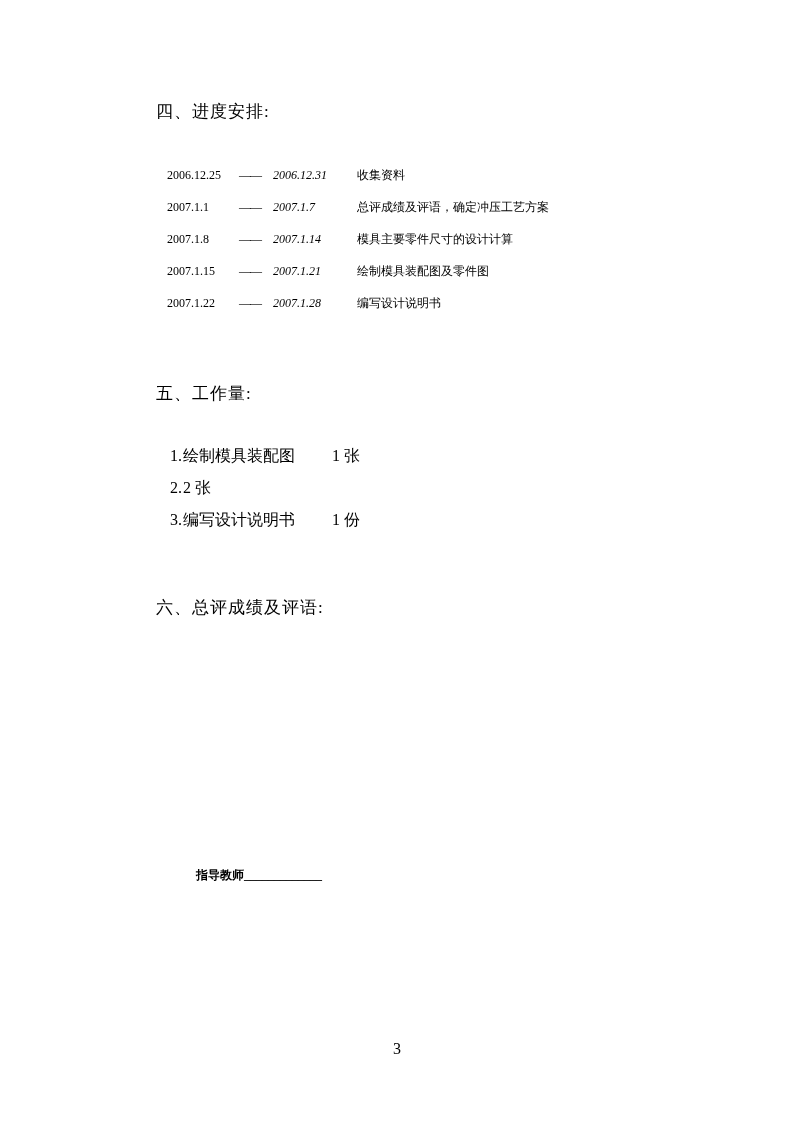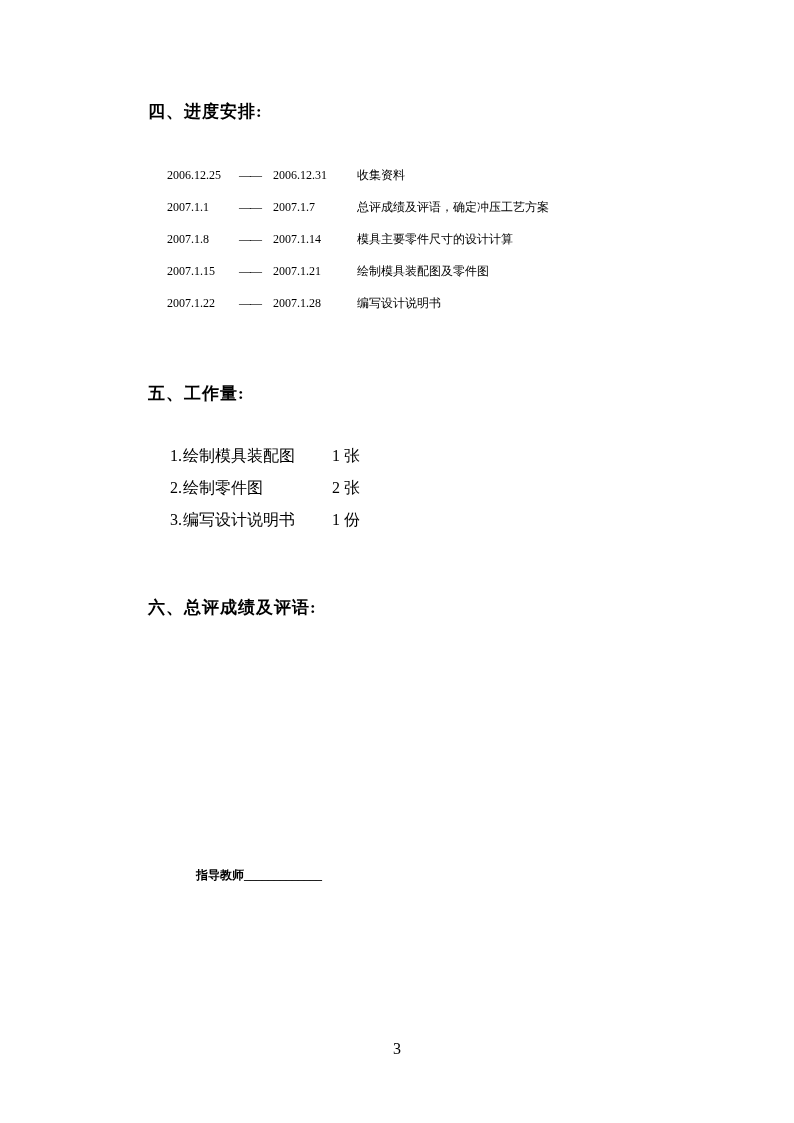--- a/index.html
+++ b/index.html
@@ -11,24 +11,24 @@
     position: relative;
     width: 794px;
     height: 1123px;
     background: #ffffff;
     color: #000000;
     font-family: "Liberation Serif", "DejaVu Serif", serif;
     overflow: hidden;
   }
   .heading {
     position: absolute;
-    left: 148px;
+    left: 156px;
     margin: 0;
     font-size: 17px;
-    font-weight: bold;
+    font-weight: normal;
     letter-spacing: 1px;
     white-space: nowrap;
   }
   .h-schedule { top: 100px; }
   .h-workload { top: 382px; }
   .h-eval     { top: 596px; }
 
   
   .schedule {
     position: absolute;
@@ -38,21 +38,21 @@
   }
   .srow {
     display: flex;
     height: 32px;
     line-height: 32px;
     align-items: baseline;
     white-space: nowrap;
   }
   .s-start { display: inline-block; width: 72px; }
   .s-dash  { display: inline-block; width: 34px; letter-spacing: -1px; }
-  .s-end   { display: inline-block; width: 84px; }
+  .s-end   { display: inline-block; width: 84px; font-style: italic; }
   .s-task  { display: inline-block; }
 
   
   .workload {
     position: absolute;
     left: 170px;
     top: 440px;
     font-size: 16px;
   }
   .wrow {
@@ -136,21 +136,20 @@
   <h2 class="heading h-workload">五、工作量:</h2>
 
   <div class="workload">
     <div class="wrow">
       <span class="w-no">1.</span>
       <span class="w-label">绘制模具装配图</span>
       <span class="w-qty">1 张</span>
     </div>
     <div class="wrow">
       <span class="w-no">2.</span>
-      <span class="w-label">绘制零件图</span>
       <span class="w-qty">2 张</span>
     </div>
     <div class="wrow">
       <span class="w-no">3.</span>
       <span class="w-label">编写设计说明书</span>
       <span class="w-qty">1 份</span>
     </div>
   </div>
 
   <h2 class="heading h-eval">六、总评成绩及评语:</h2>

